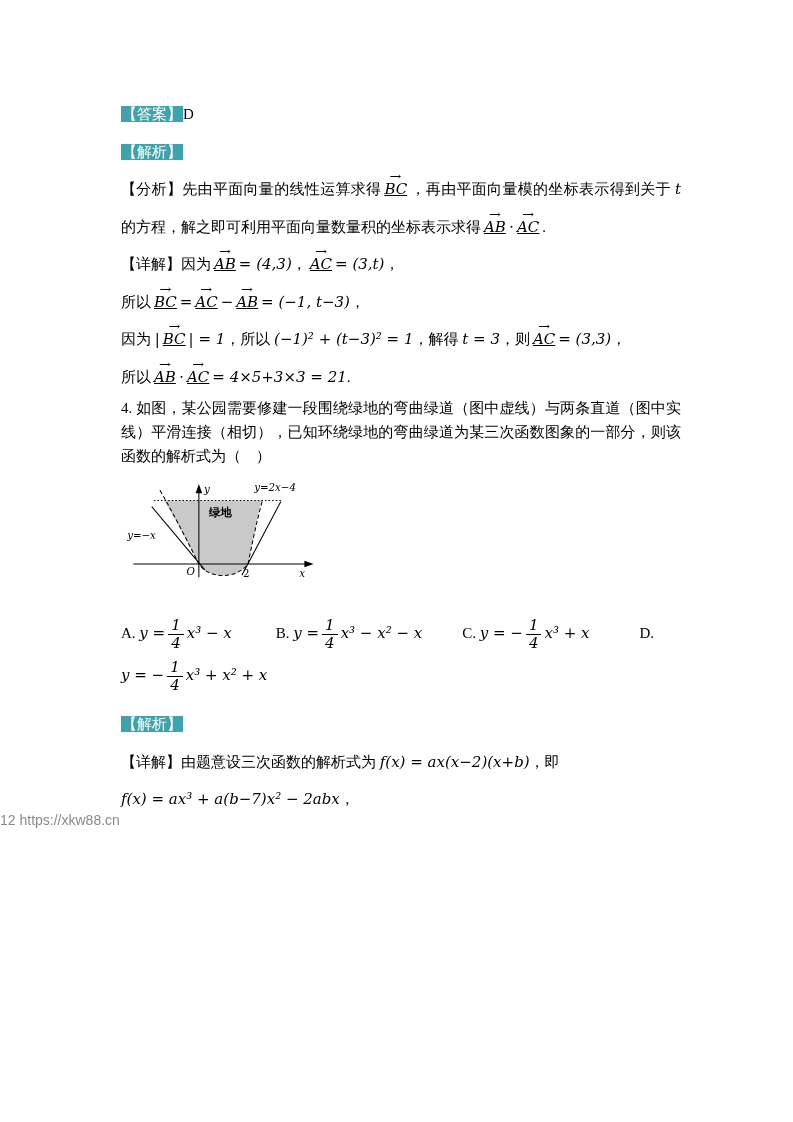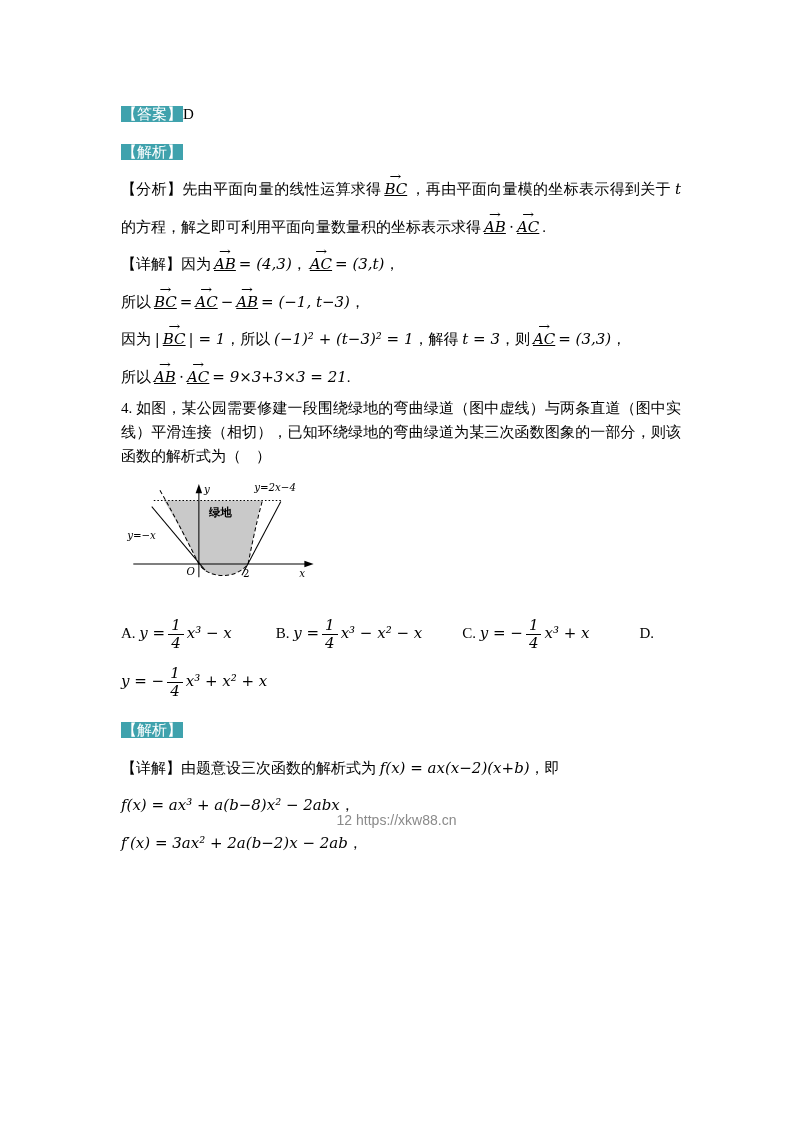--- a/index.html
+++ b/index.html
@@ -8,21 +8,21 @@
     width:793px;height:854px;
     background:#fff;
     padding:96px 112px 0 121px;
     box-sizing:border-box;
     font-family:"Liberation Serif","DejaVu Serif",serif;
     font-size:15px;color:#000;
     overflow:hidden;
   }
   .para{line-height:1.6;margin:0 0 12px 0;text-align:justify;}
   .para.wide{line-height:2.5;margin-bottom:0;}
-  .para.options{}
+  .para.options{margin-bottom:6px;}
   .txt{}
   .hl{background:var(--hl,#3FA2AD);color:#fff;padding:0 1px;}
   .math{font-family:"DejaVu Serif",serif;font-style:italic;}
   .vec{display:inline-block;text-align:center;margin:0 3px;font-family:"DejaVu Serif",serif;font-style:italic;vertical-align:baseline;}
   .vec-arrow{display:block;font-size:11px;line-height:5px;height:7px;font-style:normal;transform:scaleX(1.3);}
   .vec-body{display:block;line-height:1.1;text-decoration:underline;}
   .frac{display:inline-block;vertical-align:middle;text-align:center;margin:0 3px;font-family:"DejaVu Serif",serif;font-style:italic;}
   .fnum{display:block;line-height:1.15;padding:0 3px;}
   .fden{display:block;line-height:1.15;padding:0 3px;border-top:1px solid #000;}
   .gap{display:inline-block;}
@@ -31,37 +31,37 @@
   svg .axis,svg .solid{stroke:#000;stroke-width:1;fill:none;}
   svg .dashed{stroke:#000;stroke-width:1;fill:none;stroke-dasharray:4,2.5;}
   svg .dotted{stroke:#000;stroke-width:1;fill:none;stroke-dasharray:1.5,2;}
   svg .region{fill:var(--region,#c9c9c9);stroke:none;}
   svg .arrowhead{fill:#000;stroke:none;}
   svg text{font-family:"DejaVu Serif",serif;font-size:10px;fill:#000;}
   svg text.it{font-style:italic;}
   svg text.cn{font-size:11px;font-weight:600;font-style:normal;}
   .footer{
     position:absolute;left:0;right:0;bottom:26px;
-    text-align:center;color:#8a8a8a;font-size:14px;
+    color:#8a8a8a;font-size:14px;
     font-family:"Liberation Sans","DejaVu Sans",sans-serif;
   }
 </style>
 </head>
 <body>
 
 <div class="page">
 
   <div>
       <div class="para wide"><span class="txt hl">【答案】</span><span class="txt">D</span></div>
       <div class="para wide"><span class="txt hl">【解析】</span></div>
       <div class="para wide"><span class="txt">【分析】先由平面向量的线性运算求得</span><span class="vec"><span class="vec-arrow">→</span><span class="vec-body">BC</span></span><span class="txt">，再由平面向量模的坐标表示得到关于 </span><span class="math">t</span><span class="txt"> 的方程，解之即可利用平面向量数量积的坐标表示求得</span><span class="vec"><span class="vec-arrow">→</span><span class="vec-body">AB</span></span><span class="math">⋅</span><span class="vec"><span class="vec-arrow">→</span><span class="vec-body">AC</span></span><span class="txt">.</span></div>
       <div class="para wide"><span class="txt">【详解】因为</span><span class="vec"><span class="vec-arrow">→</span><span class="vec-body">AB</span></span><span class="math">= (4,3)</span><span class="txt">，</span><span class="vec"><span class="vec-arrow">→</span><span class="vec-body">AC</span></span><span class="math">= (3,t)</span><span class="txt">，</span></div>
       <div class="para wide"><span class="txt">所以</span><span class="vec"><span class="vec-arrow">→</span><span class="vec-body">BC</span></span><span class="math">=</span><span class="vec"><span class="vec-arrow">→</span><span class="vec-body">AC</span></span><span class="math">−</span><span class="vec"><span class="vec-arrow">→</span><span class="vec-body">AB</span></span><span class="math">= (−1, t−3)</span><span class="txt">，</span></div>
       <div class="para wide"><span class="txt">因为 </span><span class="math">|</span><span class="vec"><span class="vec-arrow">→</span><span class="vec-body">BC</span></span><span class="math">| = 1</span><span class="txt">，所以 </span><span class="math">(−1)² + (t−3)² = 1</span><span class="txt">，解得 </span><span class="math">t = 3</span><span class="txt">，则</span><span class="vec"><span class="vec-arrow">→</span><span class="vec-body">AC</span></span><span class="math">= (3,3)</span><span class="txt">，</span></div>
-      <div class="para wide"><span class="txt">所以</span><span class="vec"><span class="vec-arrow">→</span><span class="vec-body">AB</span></span><span class="math">⋅</span><span class="vec"><span class="vec-arrow">→</span><span class="vec-body">AC</span></span><span class="math">= 9×3+3×3 = 21</span><span class="txt">.</span></div>
+      <div class="para wide"><span class="txt">所以</span><span class="vec"><span class="vec-arrow">→</span><span class="vec-body">AB</span></span><span class="math">⋅</span><span class="vec"><span class="vec-arrow">→</span><span class="vec-body">AC</span></span><span class="math">= 4×5+3×3 = 21</span><span class="txt">.</span></div>
       <div class="para"><span class="txt">4. 如图，某公园需要修建一段围绕绿地的弯曲绿道（图中虚线）与两条直道（图中实线）平滑连接（相切），已知环绕绿地的弯曲绿道为某三次函数图象的一部分，则该函数的解析式为（　）</span></div>
     </div>
 
   <div class="figure">
     <svg viewBox="0 0 195 122" width="200" height="125">
 
       <path class="region" d="M38,20 L133,20 C128,42 124,62 120,82 C107,98 81,96 72,82 C61,61 49,38 38,20 Z"></path>
 
       <line class="dotted" x1="28" y1="20" x2="152" y2="20"></line>
 
@@ -84,21 +84,20 @@
       <text class="it" x="2" y="58">y=−x</text>
       <text class="cn" x="82" y="35">绿地</text>
     </svg>
   </div>
 
   <div>
       <div class="para options"><span class="txt">A. </span><span class="math">y =</span><span class="frac"><span class="fnum">1</span><span class="fden">4</span></span><span class="math">x³ − x</span><span class="gap" style="width: 44px;"></span><span class="txt">B. </span><span class="math">y =</span><span class="frac"><span class="fnum">1</span><span class="fden">4</span></span><span class="math">x³ − x² − x</span><span class="gap" style="width: 40px;"></span><span class="txt">C. </span><span class="math">y = −</span><span class="frac"><span class="fnum">1</span><span class="fden">4</span></span><span class="math">x³ + x</span><span class="gap" style="width: 50px;"></span><span class="txt">D.</span></div>
       <div class="para"><span class="math">y = −</span><span class="frac"><span class="fnum">1</span><span class="fden">4</span></span><span class="math">x³ + x² + x</span></div>
       <div class="para wide"><span class="txt hl">【解析】</span></div>
       <div class="para wide"><span class="txt">【详解】由题意设三次函数的解析式为 </span><span class="math">f(x) = ax(x−2)(x+b)</span><span class="txt">，即</span></div>
-      <div class="para wide"><span class="math">f(x) = ax³ + a(b−8)x² − 2abx</span><span class="txt">，</span></div>
-      <div class="para wide"><span class="math">f′(x) = 3ax² + 2a(b−2)x − 2ab</span><span class="txt">，</span></div>
+      <div class="para wide"><span class="math">f(x) = ax³ + a(b−7)x² − 2abx</span><span class="txt">，</span></div>
     </div>
 
   <div class="footer">
     <span>12 https://xkw88.cn</span>
   </div>
 
 </div>
 
 </body></html>

